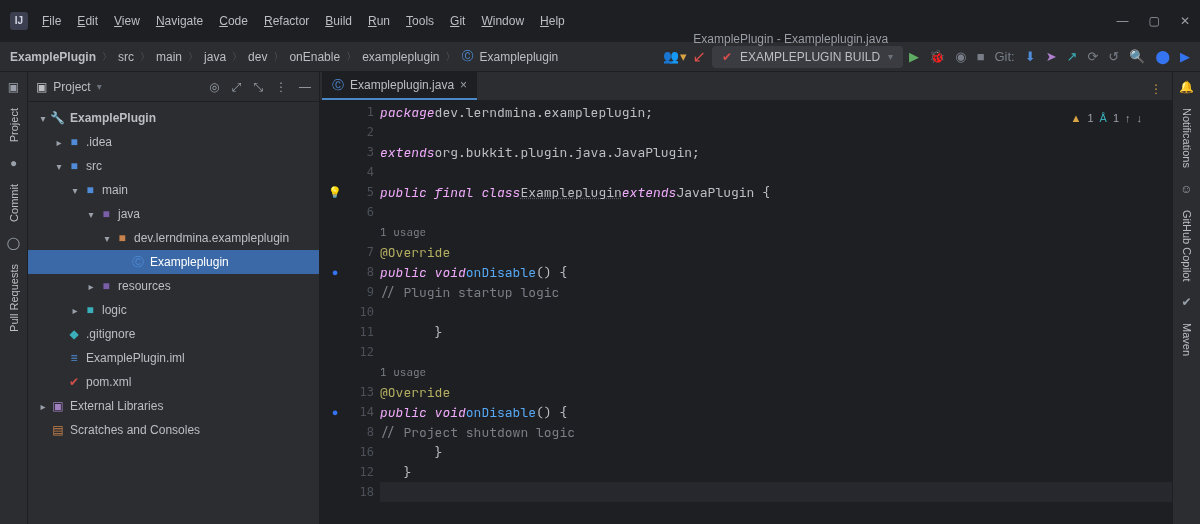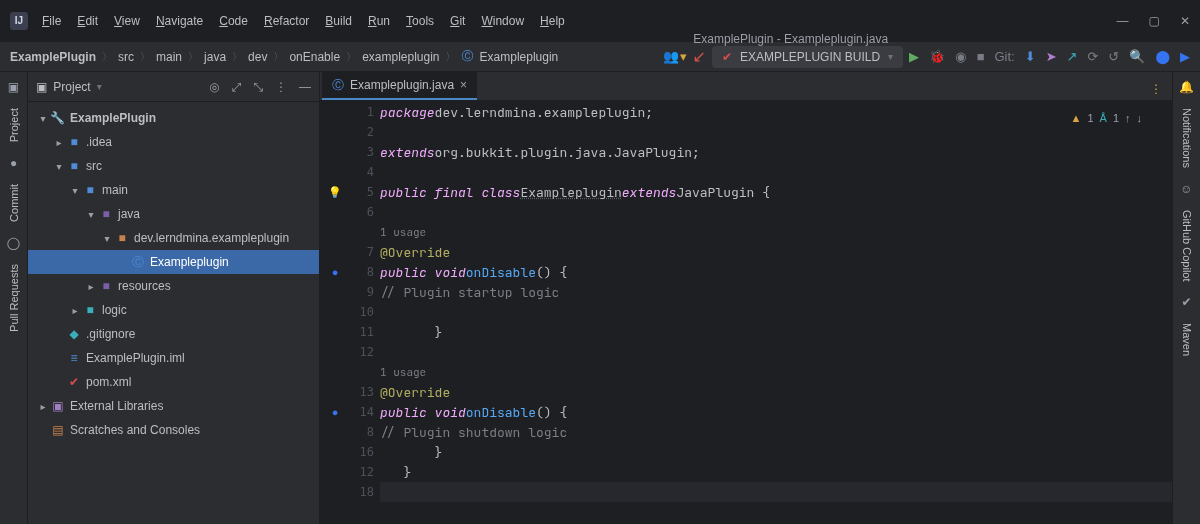--- a/index.html
+++ b/index.html
@@ -387,21 +387,21 @@
           <div class="line">       <span class="usage">1 usage</span></div>
           <div class="line">       <span class="ann">@Override</span></div>
           <div class="line">       <span class="kw">public void</span> <span class="mth">onDisable</span>() {</div>
           <div class="line">           <span class="cm">// Plugin startup logic</span></div>
           <div class="line">       </div>
           <div class="line">       }</div>
           <div class="line">   </div>
           <div class="line">       <span class="usage">1 usage</span></div>
           <div class="line">       <span class="ann">@Override</span></div>
           <div class="line">       <span class="kw">public void</span> <span class="mth">onDisable</span>() {</div>
-          <div class="line">           <span class="cm">// Plugin shutdown logic</span></div>
+          <div class="line">           <span class="cm">// Project shutdown logic</span></div>
           <div class="line">       }</div>
           <div class="line">   }</div>
           <div class="line current">   </div>
         </div>
       <div class="inspect">
         <span class="warn">▲</span>
         <span>1</span>
         <span class="cy">Å</span>
         <span>1</span>
         <span>↑</span>

